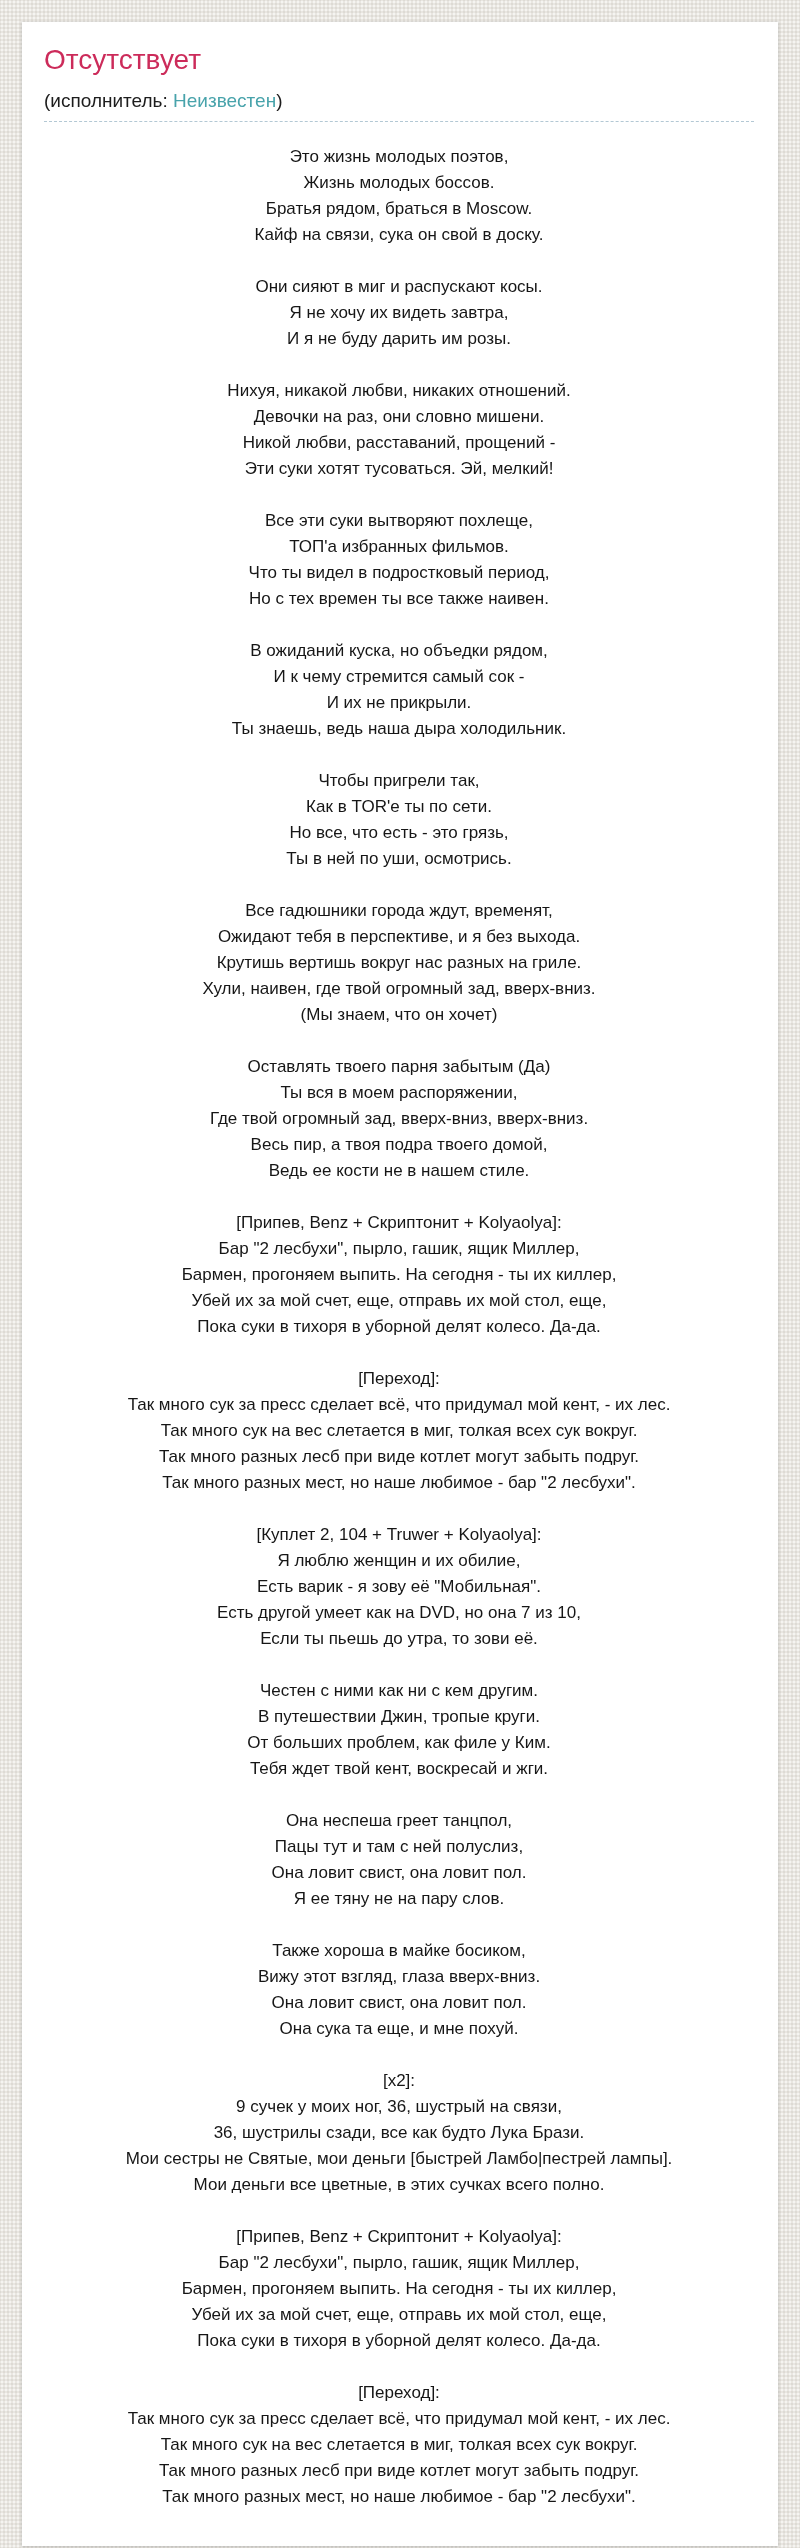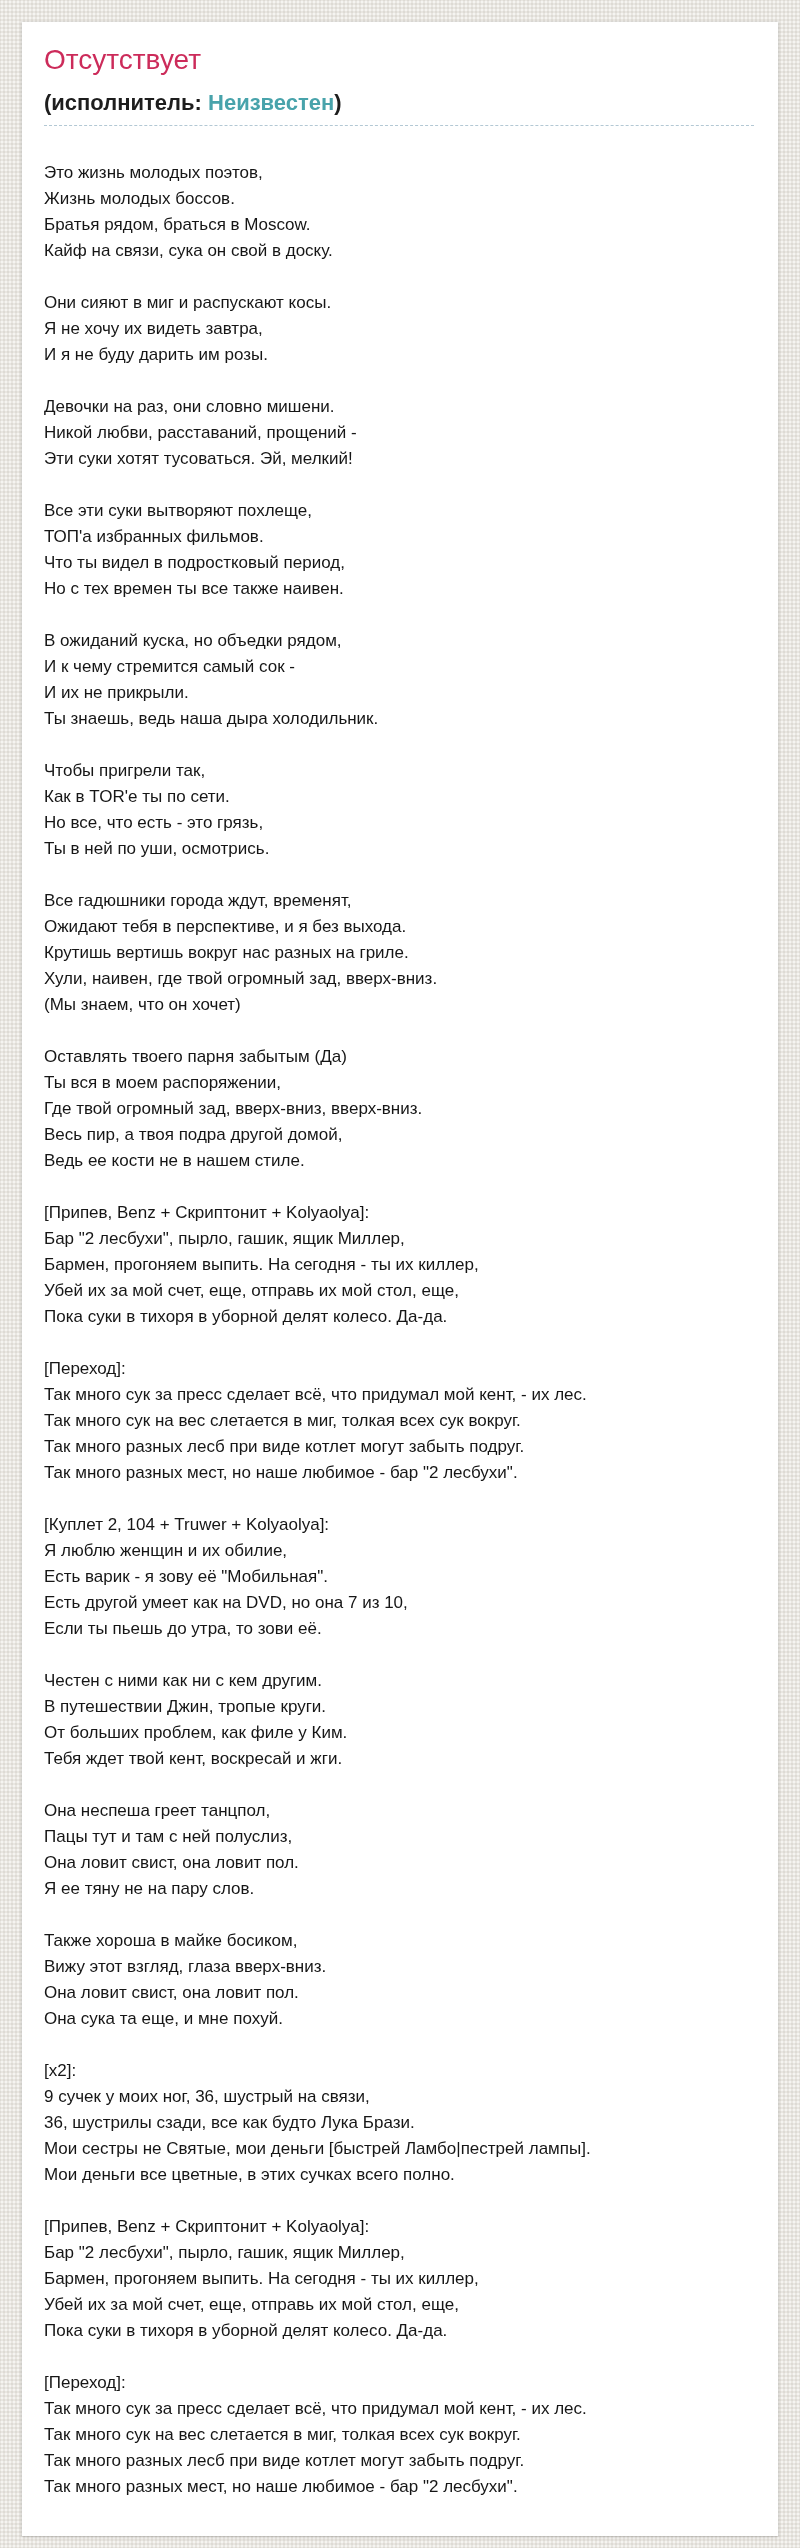--- a/index.html
+++ b/index.html
@@ -33,38 +33,38 @@
     margin-bottom: 12px;
   }
   .page-title {
     margin: 0 0 13px 0;
     font-size: 28px;
     font-weight: normal;
     color: #cc2b5a;
     line-height: 1.15;
   }
   .artist-line {
-    font-size: 22px;
+    font-size: 19px;
     color: #1d1d1d;
     line-height: 1.3;
-    font-weight: bold;
   }
   .artist-link {
     color: #48a3ab;
     text-decoration: none;
     cursor: pointer;
   }
   .lyrics {
     font-size: 17px;
     line-height: 26px;
     color: #161616;
     padding-top: 6px;
   }
   .stanza {
-    margin: 16px 0 26px 0;
+    margin: 4px 0 26px 0;
+    text-align: center;
   }
   .stanza:last-child {
     margin-bottom: 0;
   }
   .line {
     white-space: pre-wrap;
   }
 </style>
 </head>
 <body>
@@ -81,20 +81,21 @@
         <div class="line">Жизнь молодых боссов.</div>
         <div class="line">Братья рядом, браться в Moscow.</div>
         <div class="line">Кайф на связи, сука он свой в доску.</div>
       </div>
       <div class="stanza">
         <div class="line">Они сияют в миг и распускают косы.</div>
         <div class="line">Я не хочу их видеть завтра,</div>
         <div class="line">И я не буду дарить им розы.</div>
       </div>
       <div class="stanza">
+        <div class="line">Нихуя, никакой любви, никаких отношений.</div>
         <div class="line">Девочки на раз, они словно мишени.</div>
         <div class="line">Никой любви, расставаний, прощений -</div>
         <div class="line">Эти суки хотят тусоваться. Эй, мелкий!</div>
       </div>
       <div class="stanza">
         <div class="line">Все эти суки вытворяют похлеще,</div>
         <div class="line">ТОП'а избранных фильмов.</div>
         <div class="line">Что ты видел в подростковый период,</div>
         <div class="line">Но с тех времен ты все также наивен.</div>
       </div>
@@ -114,21 +115,21 @@
         <div class="line">Все гадюшники города ждут, временят,</div>
         <div class="line">Ожидают тебя в перспективе, и я без выхода.</div>
         <div class="line">Крутишь вертишь вокруг нас разных на гриле.</div>
         <div class="line">Хули, наивен, где твой огромный зад, вверх-вниз.</div>
         <div class="line">(Мы знаем, что он хочет)</div>
       </div>
       <div class="stanza">
         <div class="line">Оставлять твоего парня забытым (Да)</div>
         <div class="line">Ты вся в моем распоряжении,</div>
         <div class="line">Где твой огромный зад, вверх-вниз, вверх-вниз.</div>
-        <div class="line">Весь пир, а твоя подра другой домой,</div>
+        <div class="line">Весь пир, а твоя подра твоего домой,</div>
         <div class="line">Ведь ее кости не в нашем стиле.</div>
       </div>
       <div class="stanza">
         <div class="line">[Припев, Benz + Скриптонит + Kolyaolya]:</div>
         <div class="line">Бар "2 лесбухи", пырло, гашик, ящик Миллер,</div>
         <div class="line">Бармен, прогоняем выпить. На сегодня - ты их киллер,</div>
         <div class="line">Убей их за мой счет, еще, отправь их мой стол, еще,</div>
         <div class="line">Пока суки в тихоря в уборной делят колесо. Да-да.</div>
       </div>
       <div class="stanza">

